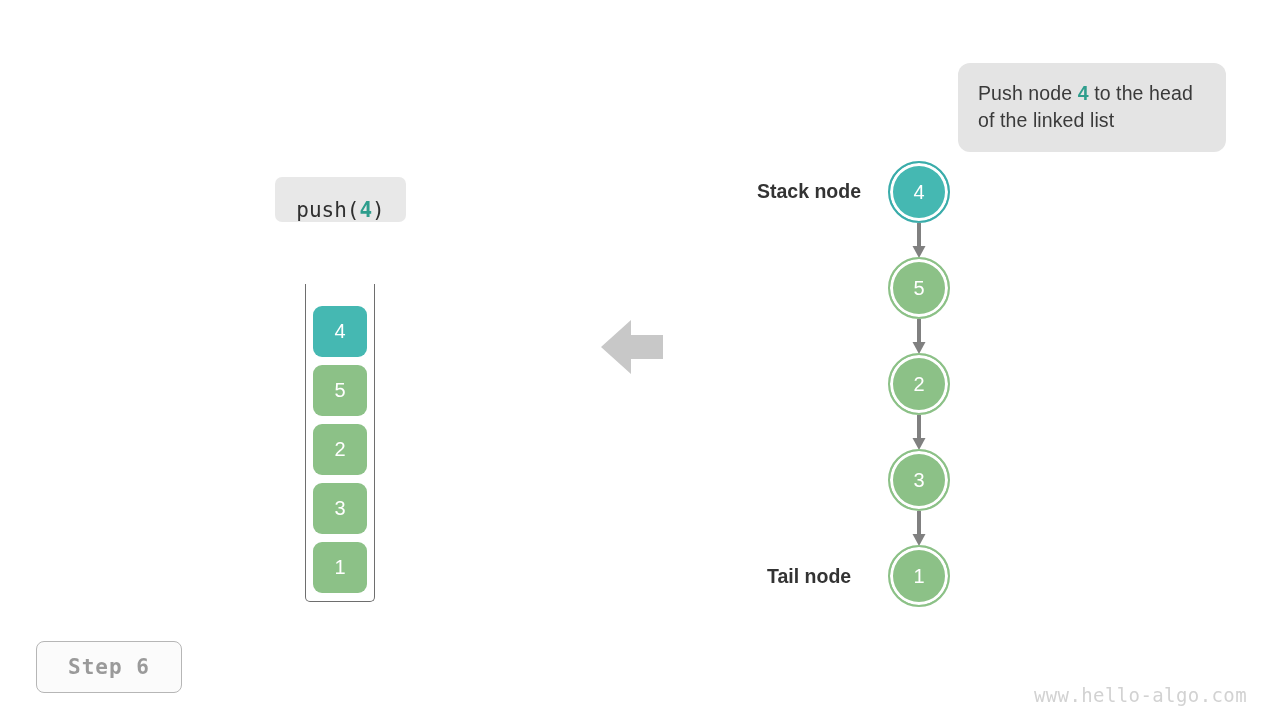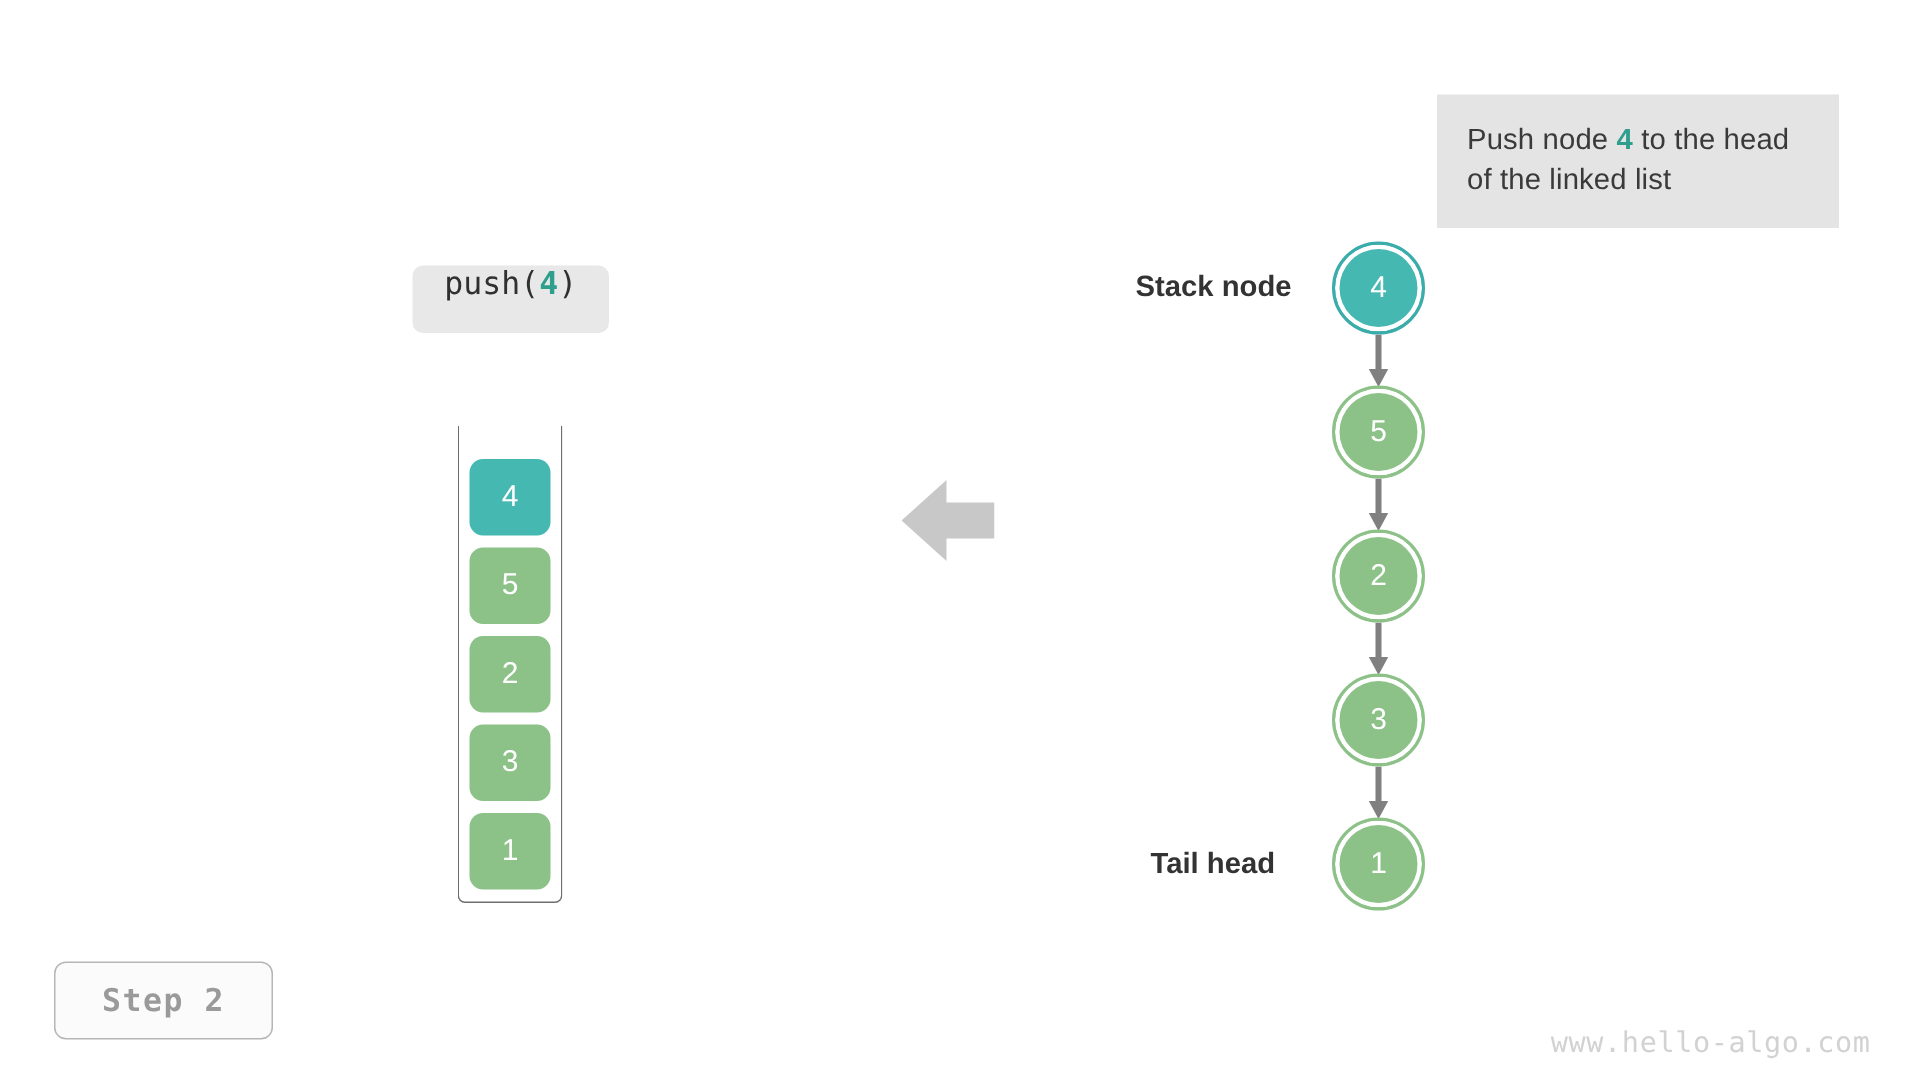--- a/index.html
+++ b/index.html
@@ -21,21 +21,21 @@
 
   
   .desc-box {
     position: absolute;
     left: 958px;
     top: 63px;
     width: 268px;
     box-sizing: border-box;
     padding: 17px 20px 18px 20px;
     background: #e4e4e4;
-    border-radius: 0;
+    border-radius: 12px;
     color: #3a3a3a;
     font-size: 19.5px;
     line-height: 27px;
     letter-spacing: 0.1px;
   }
   .desc-box .hl {
     color: #2e9e8d;
     font-weight: bold;
   }
 
@@ -43,21 +43,21 @@
   .op-label {
     position: absolute;
     left: 275px;
     top: 177px;
     width: 131px;
     height: 45px;
     box-sizing: border-box;
     background: #e8e8e8;
     border-radius: 7px;
     display: flex;
-    align-items: flex-start;
+    align-items: flex-end;
     justify-content: center;
     font-family: "DejaVu Sans Mono", monospace;
     font-size: 21px;
     color: #303030;
     letter-spacing: 0px;
   }
   .op-label .hl {
     color: #2e9e8d;
     font-weight: bold;
   }
@@ -240,21 +240,21 @@
   </div>
 
   <div class="big-arrow">
     <svg width="62" height="58" viewBox="0 0 62 58" xmlns="http://www.w3.org/2000/svg">
       <polygon points="0,29 30,2 30,17 62,17 62,41 30,41 30,56" fill="#c8c8c8"></polygon>
     </svg>
   </div>
 
 
   <div class="side-label label-head">Stack node</div>
-  <div class="side-label label-tail">Tail head</div>
+  <div class="side-label label-tail">Tail node</div>
 
   <div class="list-wrap">
 
     <div class="node teal" style="top:0px;">
       <span>4</span>
     </div>
     <div class="link-arrow" style="top:62px;">
       <svg width="16" height="36" viewBox="0 0 16 36" xmlns="http://www.w3.org/2000/svg">
         <line x1="8" y1="0" x2="8" y2="25" stroke="#808080" stroke-width="4"></line>
         <polygon points="8,35 1.5,23 14.5,23" fill="#808080"></polygon>
@@ -290,17 +290,17 @@
         <polygon points="8,35 1.5,23 14.5,23" fill="#808080"></polygon>
       </svg>
     </div>
 
     <div class="node green" style="top:384px;">
       <span>1</span>
     </div>
 
   </div>
 
-  <div class="step-badge">Step 2</div>
+  <div class="step-badge">Step 6</div>
 
   <div class="watermark">www.hello-algo.com</div>
 
 </div>
 
 </body></html>

